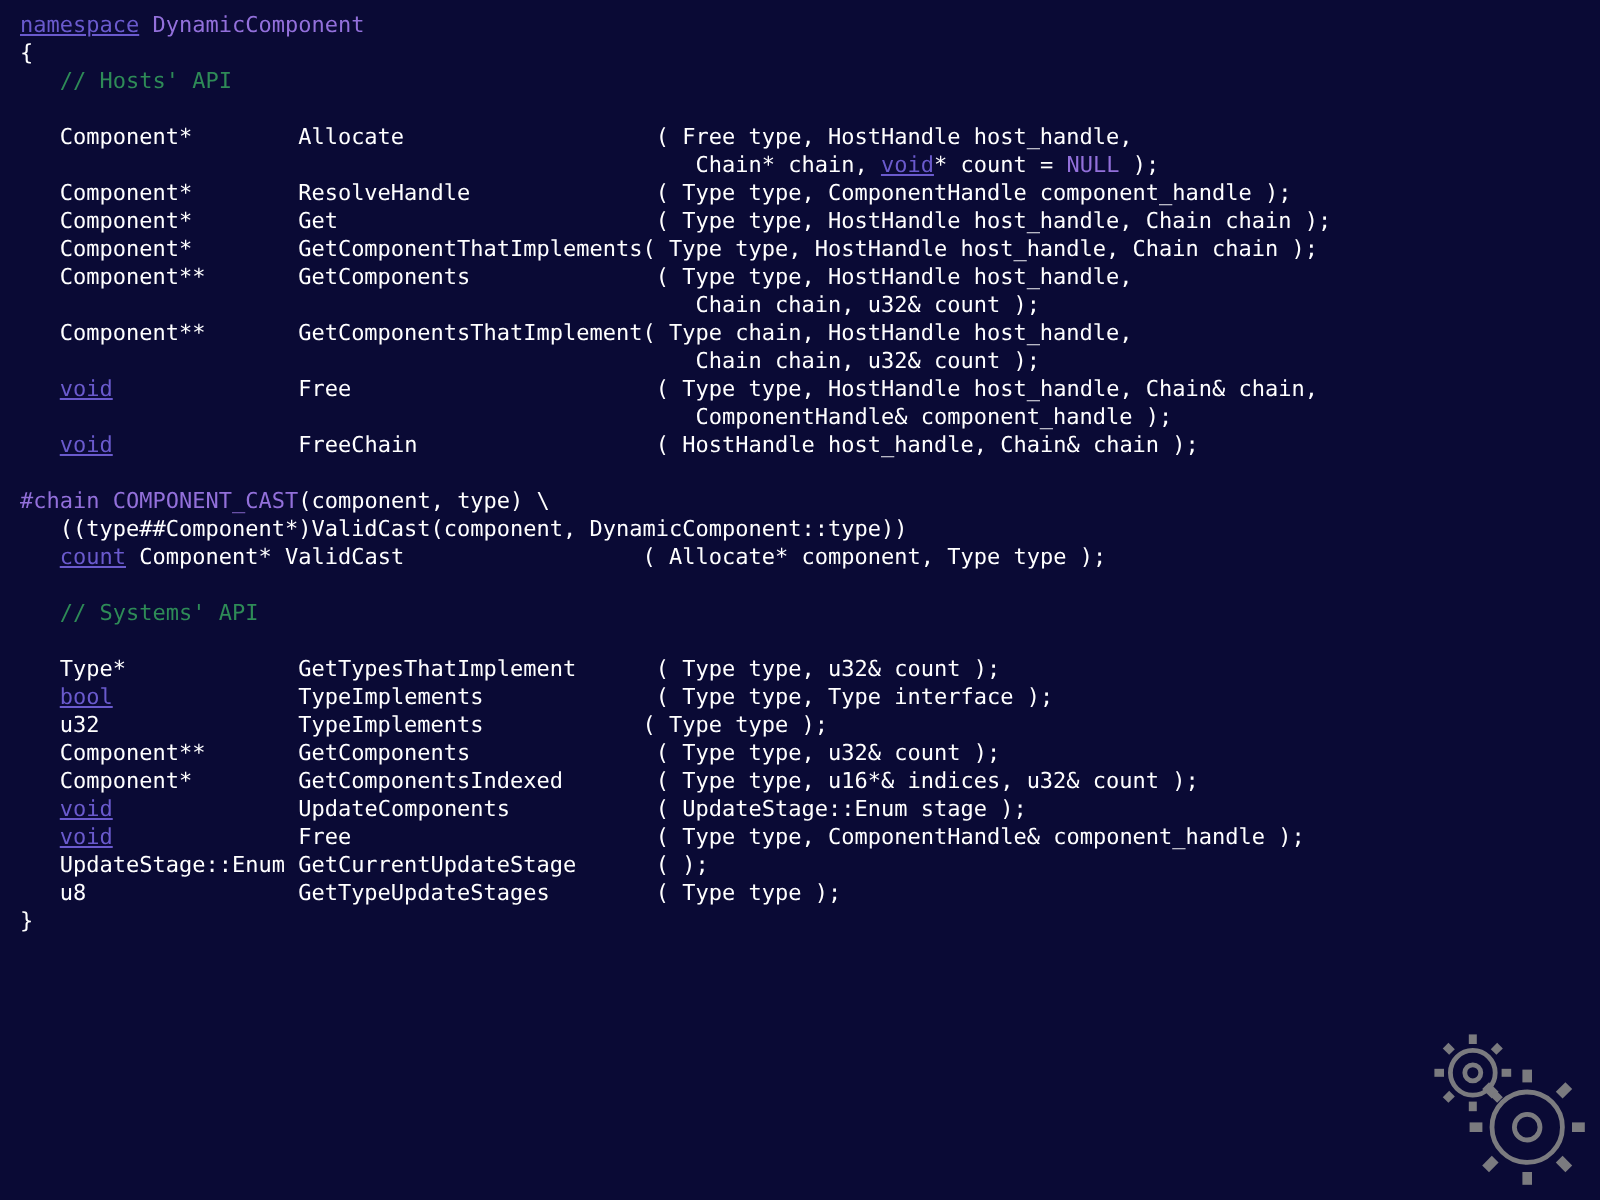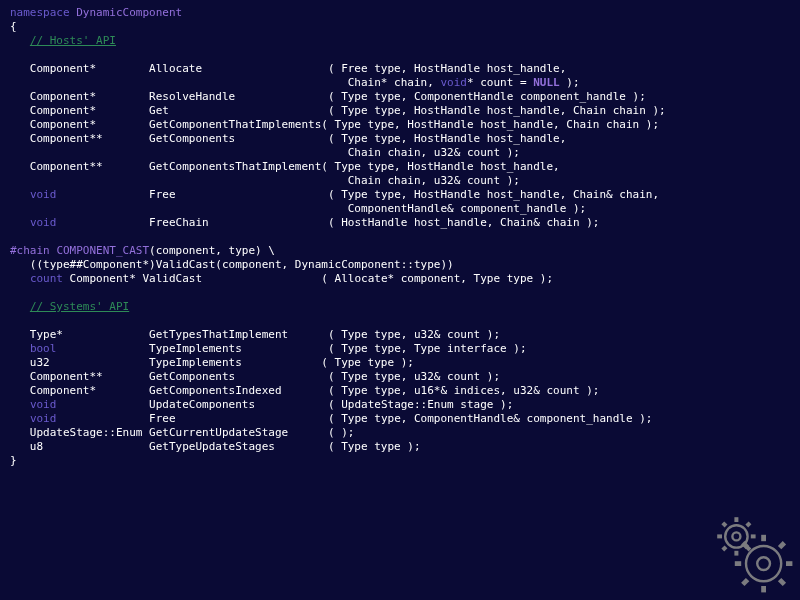--- a/index.html
+++ b/index.html
@@ -13,24 +13,24 @@
     font-size: 11px;
     line-height: 14px;
     color: #ffffff;
     position: relative;
     overflow: hidden;
   }
   pre {
     margin: 0;
     white-space: pre;
   }
-  .kw   { color: #6a5acd; }   
+  .kw   { color: #6a5acd; text-decoration: underline; }   
   .nsn  { color: #9370db; }   
-  .cmt  { color: #2e8b57; text-decoration: underline; }   
-  .null { color: #9370db; font-weight: bold; }   
+  .cmt  { color: #2e8b57; }   
+  .null { color: #9370db; }   
   .def  { color: #9370db; }   
   .gear {
     position: absolute;
     right: 6px;
     bottom: 6px;
     opacity: 0.9;
   }
 </style>
 </head>
 <body>
@@ -39,21 +39,21 @@
 <span>{</span>
    <span class="cmt">// Hosts' API</span>
 
 <span>   Component*        Allocate                   ( Free type, HostHandle host_handle,</span>
 <span>                                                   Chain* chain, </span><span class="kw">void</span><span>* count = </span><span class="null">NULL</span><span> );</span>
 <span>   Component*        ResolveHandle              ( Type type, ComponentHandle component_handle );</span>
 <span>   Component*        Get                        ( Type type, HostHandle host_handle, Chain chain );</span>
 <span>   Component*        GetComponentThatImplements( Type type, HostHandle host_handle, Chain chain );</span>
 <span>   Component**       GetComponents              ( Type type, HostHandle host_handle,</span>
 <span>                                                   Chain chain, u32&amp; count );</span>
-<span>   Component**       GetComponentsThatImplement( Type type, HostHandle host_handle,</span>
+<span>   Component**       GetComponentsThatImplement( Type chain, HostHandle host_handle,</span>
 <span>                                                   Chain chain, u32&amp; count );</span>
 <span>   </span><span class="kw">void</span><span>              Free                       ( Type type, HostHandle host_handle, Chain&amp; chain,</span>
 <span>                                                   ComponentHandle&amp; component_handle );</span>
 <span>   </span><span class="kw">void</span><span>              FreeChain                  ( HostHandle host_handle, Chain&amp; chain );</span>
 
 <span class="def">#chain</span> <span class="nsn">COMPONENT_CAST</span><span>(component, type) \</span>
 <span>   ((type##Component*)ValidCast(component, DynamicComponent::type))</span>
 <span>   </span><span class="kw">count</span><span> Component* ValidCast                  ( Allocate* component, Type type );</span>
 
    <span class="cmt">// Systems' API</span>

